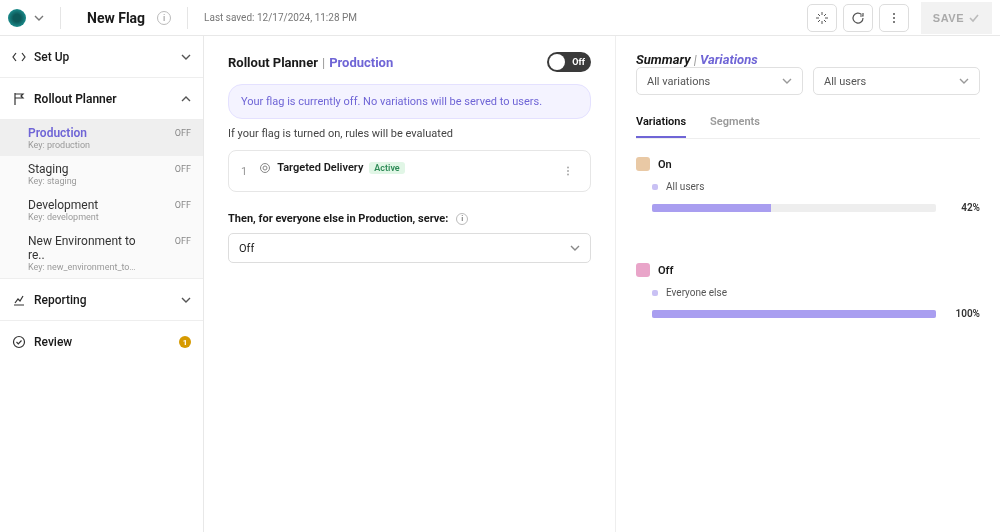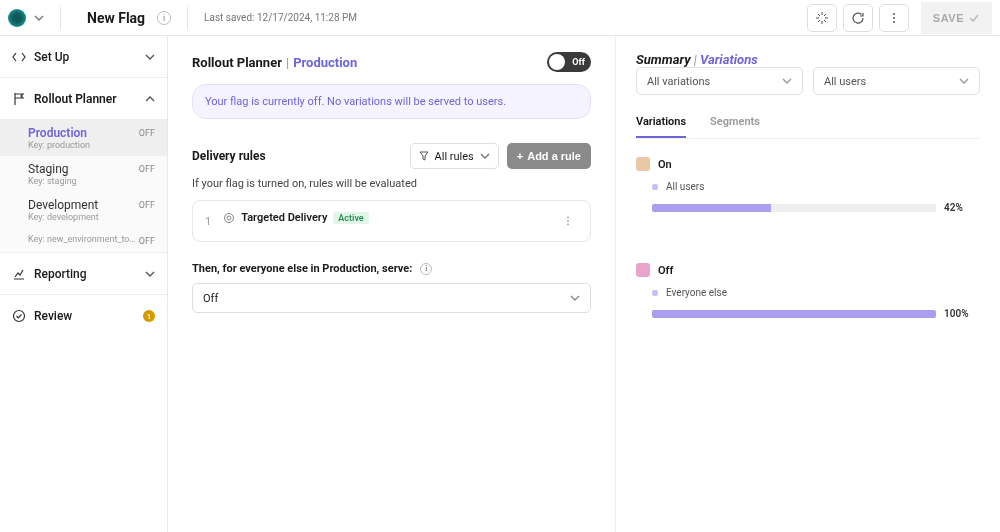--- a/index.html
+++ b/index.html
@@ -11,21 +11,21 @@
   .chev { width: 10px; height: 10px; display:inline-flex;align-items:center;justify-content:center;color:#666; }
   .title { font-weight: 700; font-size: 14px; margin-left: 10px; }
   .info-icon { width:14px;height:14px;border:1px solid #bbb;border-radius:50%;display:inline-flex;align-items:center;justify-content:center;font-size:9px;color:#888;margin-left:4px; }
   .vline { width:1px; height:22px; background:#e5e5e5; margin:0 8px; }
   .lastsaved { font-size: 10px; color:#777; }
   .header-right { margin-left:auto; display:flex; gap:6px; align-items:center; }
   .hdr-btn { width:30px;height:28px;border:1px solid #ddd;border-radius:5px;background:#fff;display:flex;align-items:center;justify-content:center;color:#555;cursor:pointer; }
   .save-btn { padding:0 12px;height:32px;background:#f2f2f2;color:#aaa;font-weight:700;letter-spacing:.5px;display:flex;align-items:center;gap:4px;border:none;cursor:not-allowed;margin-left:6px;font-size:11px; }
   
   .body { display:flex; flex:1; overflow:hidden; }
-  .sidebar { width:168px; border-right:1px solid #e8e8e8; background:#fff; display:flex;flex-direction:column; }
+  .sidebar { width:204px; border-right:1px solid #e8e8e8; background:#fff; display:flex;flex-direction:column; }
   .nav-item { display:flex; align-items:center; padding:0 12px; height:42px; border-bottom:1px solid #eee; gap:8px; cursor:pointer; font-size:12px; font-weight:500; }
   .nav-item .rchev { margin-left:auto; color:#555; }
   .env-list { background:#fafafa; border-bottom:1px solid #eee;}
   .env-item { padding:6px 12px 6px 28px; display:flex; align-items:flex-start; justify-content:space-between; cursor:pointer; }
   .env-item.active { background:#efefef; }
   .env-main { display:flex; flex-direction:column; max-width:110px; }
   .env-label { font-size:12px; color:#333; }
   .env-item.active .env-label { color:#6f65d6; font-weight:600; }
   .env-key { font-size:9px; color:#9a9a9a; white-space:nowrap; overflow:hidden; text-overflow:ellipsis; }
   .env-badge { font-size:9px; color:#888; margin-top:2px; }
@@ -71,21 +71,21 @@
   .tab.active { color:#111; border-bottom:2px solid #6f65d6; }
   .var-block { margin-top:18px; }
   .var-header { display:flex;align-items:center;gap:8px;font-size:11px;font-weight:600; }
   .swatch { width:14px;height:14px;border-radius:3px; }
   .sw-on { background:#e9c9a5; }
   .sw-off { background:#e9a5c9; }
   .meter-row { display:flex;align-items:center;gap:8px;margin-top:10px;font-size:10px;color:#555; }
   .dot { width:6px;height:6px;border-radius:2px;background:#c9c1f4; margin-left:16px;}
   .meter { flex:1;height:8px;border-radius:2px;background:#eee;position:relative;overflow:hidden;margin-left:16px; }
   .meter-fill { position:absolute;left:0;top:0;bottom:0;background:#a99ef0; }
-  .pct-label { width:36px;text-align:left;font-size:10px;font-weight:600;color:#333; }
+  .pct-label { width:36px;text-align:right;font-size:10px;font-weight:600;color:#333; }
   .everyone-fill{width:100%;}
   svg { display:block; }
 </style>
 </head>
 <body>
 
 <div class="app">
 
   <div class="header">
     <span class="logo"></span>
@@ -168,20 +168,21 @@
         </div>
         <div class="env-item">
           <div class="env-main">
             <span class="env-label">Development</span>
             <span class="env-key">Key: development</span>
           </div>
           <span class="env-badge">OFF</span>
         </div>
         <div class="env-item">
           <div class="env-main">
+            <span class="env-label">New Environment to re..</span>
             <span class="env-key">Key: new_environment_to_re..</span>
           </div>
           <span class="env-badge">OFF</span>
         </div>
       </div>
       <div class="nav-item">
         <svg width="14" height="14" viewBox="0 0 14 14">
             <path d="M2 12h10M3 10l3-4 2 2 3-5" stroke="#333" stroke-width="1.2" fill="none"></path>
           </svg>
         <span>Reporting</span>
@@ -210,38 +211,20 @@
         </div>
         <div class="toggle-wrap" style="margin-left:auto">
           <div class="toggle">
             <div class="toggle-knob"></div>
             <span class="toggle-label">Off</span>
           </div>
         </div>
       </div>
       <div class="notice">Your flag is currently off. No variations will be served to users.</div>
 
-      <div class="section-row">
-        <span class="section-title" style="margin-top:0">Delivery rules</span>
-        <div style="margin-left:auto;display:flex;gap:8px">
-          <div class="pill-btn">
-            <svg viewBox="0 0 10 10">
-                <path d="M1 1h8L6 5v4L4 8V5z" stroke="#555" stroke-width="1" fill="none"></path>
-              </svg>
-            <span>All rules</span>
-            <svg viewBox="0 0 10 10" width="8" height="8">
-                <path d="M1 3l4 4 4-4" stroke="#777" stroke-width="1.4" fill="none"></path>
-              </svg>
-          </div>
-          <button class="add-rule">
-            <span>+</span>
-            <span>Add a rule</span>
-          </button>
-        </div>
-      </div>
       <div class="hint">If your flag is turned on, rules will be evaluated</div>
 
       <div class="rule-card">
         <div class="rule-num">1</div>
         <div class="rule-body">
           <div class="rule-head">
             <svg width="12" height="12" viewBox="0 0 12 12">
                 <circle cx="6" cy="6" r="4.5" stroke="#888" fill="none"></circle>
                 <circle cx="6" cy="6" r="2" stroke="#888" fill="none"></circle>
               </svg>

